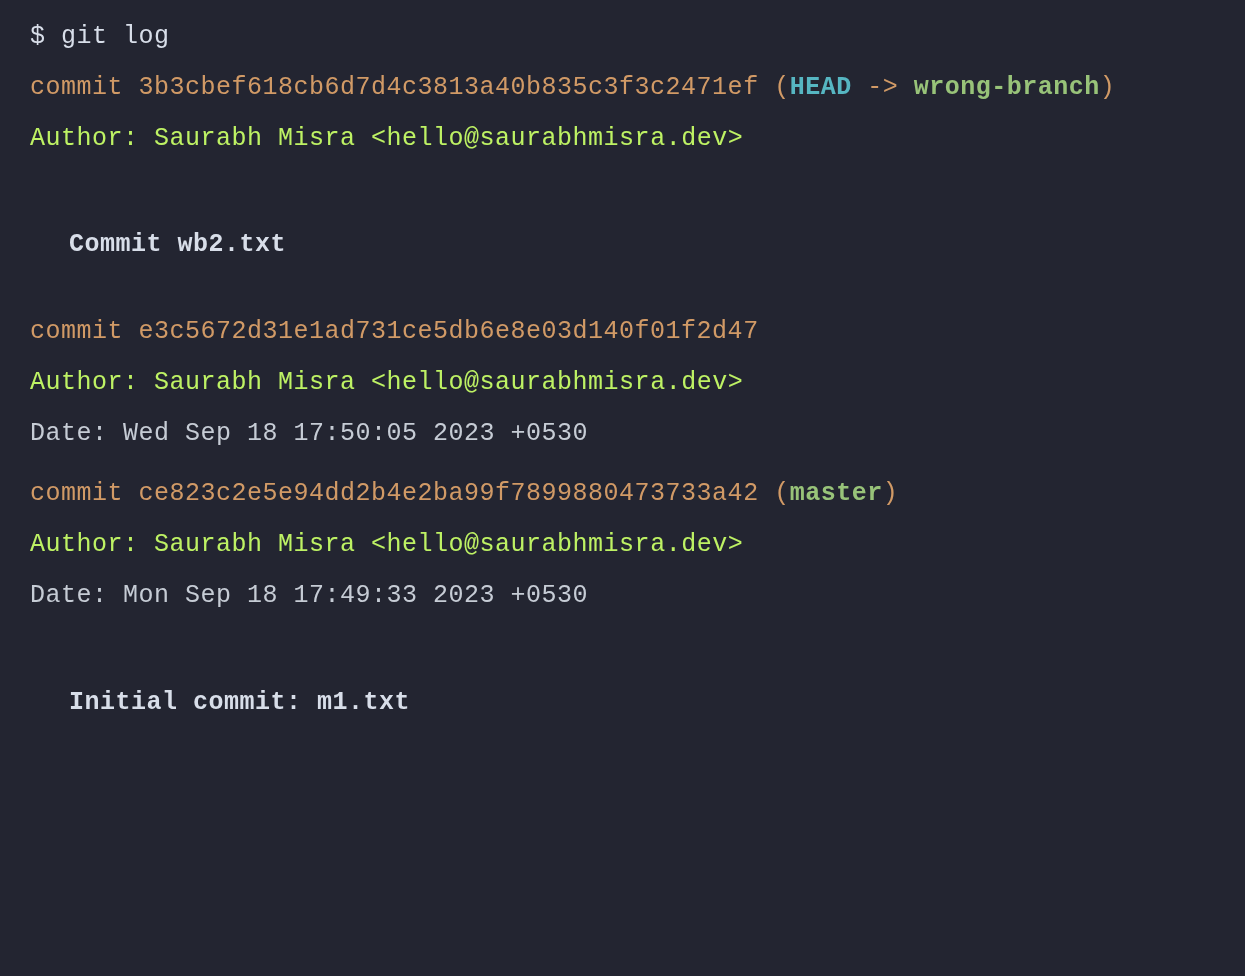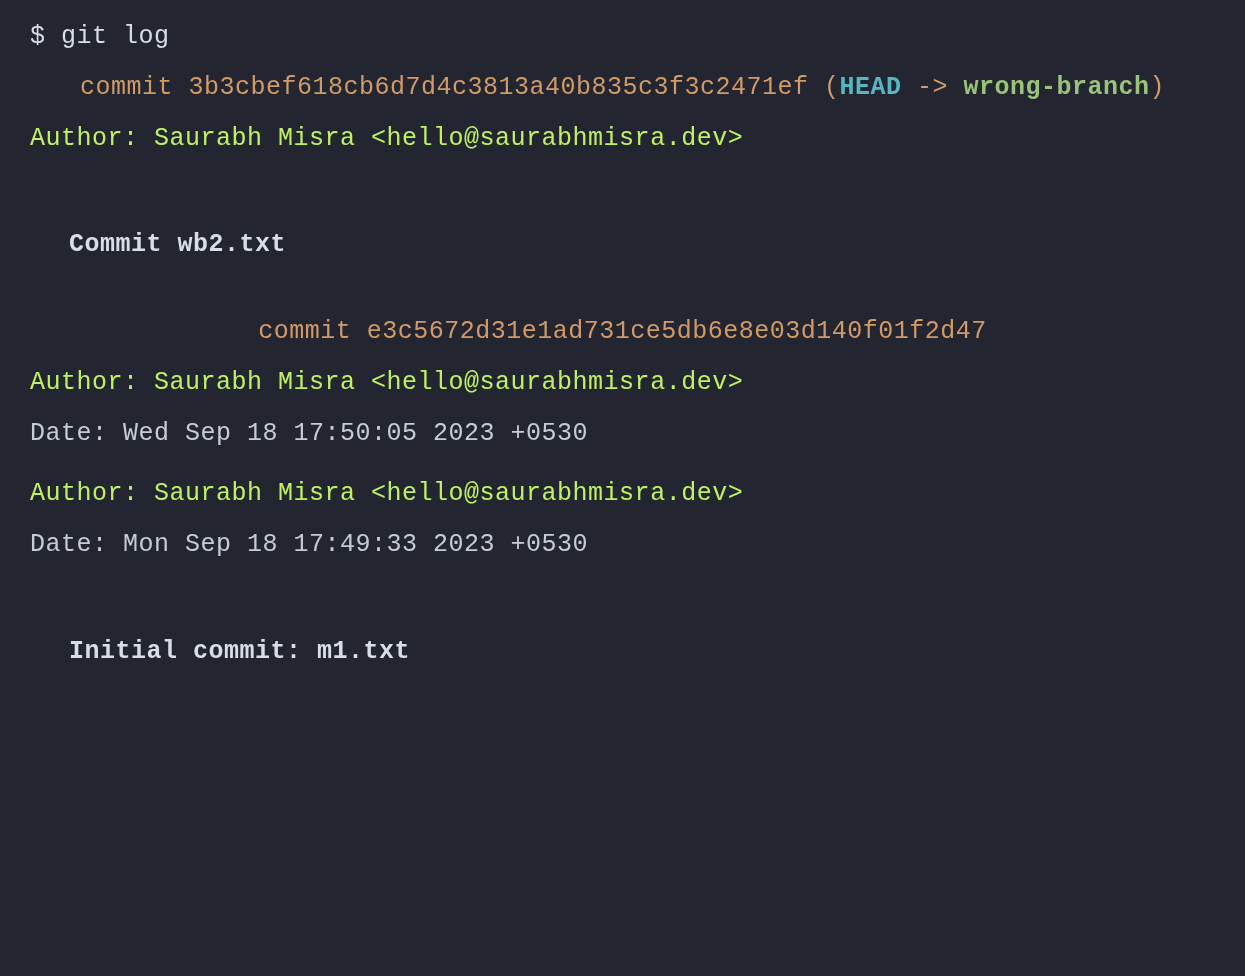--- a/index.html
+++ b/index.html
@@ -20,21 +20,20 @@
       overflow: hidden;
     }
     .prompt-line {
       margin-bottom: 12px;
     }
     .commit-block {
       margin-bottom: 22px;
     }
     .commit-line {
       margin-bottom: 12px;
-      text-align: center;
     }
     .author-line {
       margin-bottom: 12px;
       color: #bef264;
     }
     .date-line {
       margin-bottom: 12px;
       color: #c6ccd5;
     }
     .message-line {
@@ -88,20 +87,24 @@
     <span>Author:</span>
     <span>Saurabh Misra &lt;hello@saurabhmisra.dev&gt;</span>
   </div>
   <div class="date-line">
     <span>Date:  </span>
     <span>Wed Sep 18 17:50:05 2023 +0530</span>
   </div>
 </div>
 
 <div class="commit-block">
+  <div class="commit-line">
+    <span class="gold">commit</span>
+    <span class="gold">ce823c2e5e94dd2b4e2ba99f7899880473733a42</span><span class="gold"> (</span><span class="green">master</span><span class="gold">)</span>
+  </div>
   <div class="author-line">
     <span>Author:</span>
     <span>Saurabh Misra &lt;hello@saurabhmisra.dev&gt;</span>
   </div>
   <div class="date-line">
     <span>Date:  </span>
     <span>Mon Sep 18 17:49:33 2023 +0530</span>
   </div>
   <div class="message-line">Initial commit:  m1.txt</div>
 </div>

